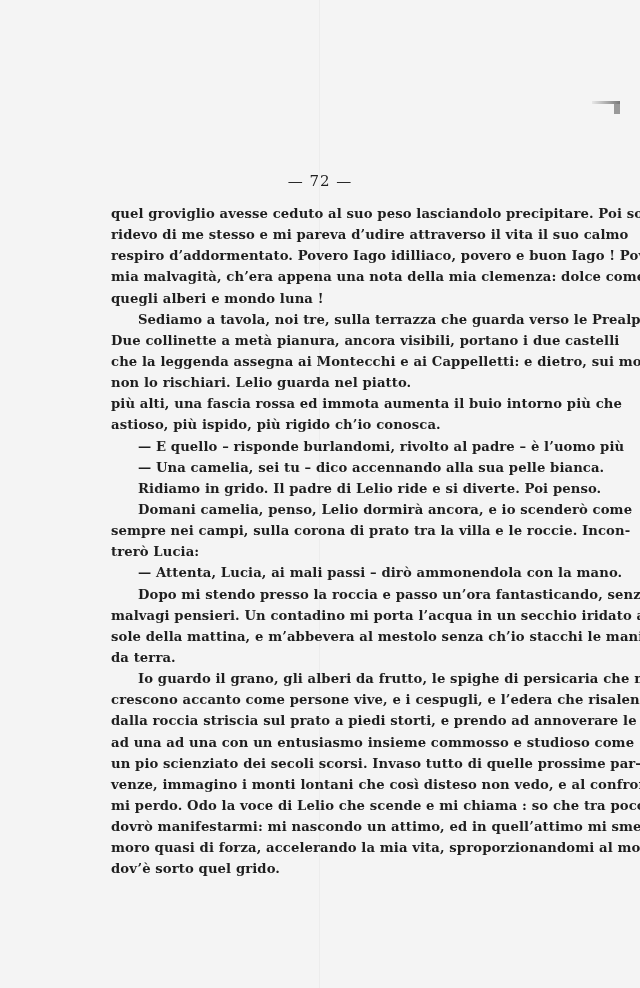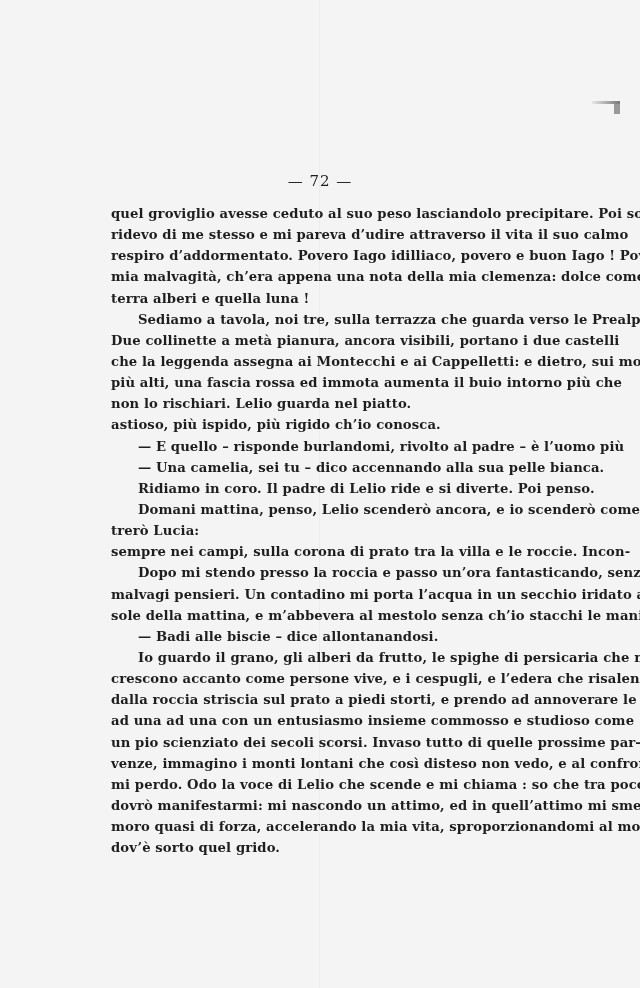--- a/index.html
+++ b/index.html
@@ -47,37 +47,38 @@
 <div class="fold"></div>
 <div class="corner-mark"></div>
 
 <div class="page-number">— 72 —</div>
 
 <div class="text-block" id="text-block">
     <div class="line">quel groviglio avesse ceduto al suo peso lasciandolo precipitare. Poi sor-</div>
     <div class="line">ridevo di me stesso e mi pareva d’udire attraverso il vita il suo calmo</div>
     <div class="line">respiro d’addormentato. Povero Iago idilliaco, povero e buon Iago ! Povera</div>
     <div class="line">mia malvagità, ch’era appena una nota della mia clemenza: dolce come</div>
-    <div class="line last">terra alberi e quella luna !</div>
+    <div class="line last">quegli alberi e mondo luna !</div>
     <div class="line indent">Sediamo a tavola, noi tre, sulla terrazza che guarda verso le Prealpi.</div>
     <div class="line">Due collinette a metà pianura, ancora visibili, portano i due castelli</div>
     <div class="line">che la leggenda assegna ai Montecchi  e ai Cappelletti: e dietro, sui monti</div>
+    <div class="line last">non lo rischiari. Lelio guarda nel piatto.</div>
     <div class="line">più alti, una fascia rossa ed immota aumenta il buio intorno più che</div>
-    <div class="line last">non lo rischiari. Lelio guarda nel piatto.</div>
     <div class="line last">astioso, più ispido, più rigido ch’io conosca.</div>
     <div class="line indent">— E quello – risponde burlandomi, rivolto al padre – è l’uomo  più</div>
     <div class="line indent last">— Una camelia, sei tu – dico accennando alla sua pelle bianca.</div>
-    <div class="line indent last">Ridiamo in coro. Il padre di Lelio ride e si diverte. Poi penso.</div>
-    <div class="line indent">Domani mattina, penso, Lelio scenderò ancora, e io scenderò come</div>
+    <div class="line indent last">Ridiamo in grido. Il padre di Lelio ride e si diverte. Poi penso.</div>
+    <div class="line indent">Domani camelia, penso, Lelio dormirà ancora, e io scenderò come</div>
+    <div class="line">sempre nei campi, sulla corona di prato tra la villa e le roccie. Incon-</div>
     <div class="line last">trerò Lucia:</div>
-    <div class="line">sempre nei campi, sulla corona di prato tra la villa e le roccie. Incon-</div>
+    <div class="line indent">— Attenta, Lucia, ai mali passi – dirò ammonendola con la mano.</div>
     <div class="line indent">Dopo mi stendo presso la roccia e passo un’ora fantasticando, senza</div>
     <div class="line">malvagi pensieri. Un contadino mi porta l’acqua in un secchio iridato al</div>
     <div class="line">sole della mattina, e m’abbevera al mestolo senza ch’io stacchi le mani</div>
-    <div class="line indent last">— Badi alle biscie – dice allontanandosi.</div>
+    <div class="line last">da terra.</div>
     <div class="line indent">Io guardo il grano, gli alberi da frutto, le spighe di persicaria che mi</div>
     <div class="line">crescono accanto come persone vive, e i cespugli, e l’edera che risalendo</div>
     <div class="line">dalla roccia striscia sul prato a piedi storti, e prendo ad annoverare le cose</div>
     <div class="line">ad una ad una con un entusiasmo insieme commosso e studioso come</div>
     <div class="line">un pio scienziato dei secoli scorsi. Invaso tutto di quelle prossime par-</div>
     <div class="line">venze, immagino i monti lontani che così disteso non vedo, e al confronto</div>
     <div class="line">mi perdo. Odo la voce di Lelio che scende e mi chiama : so che tra poco</div>
     <div class="line">dovrò manifestarmi: mi nascondo un attimo, ed in quell’attimo mi sme-</div>
     <div class="line">moro quasi di forza, accelerando la mia vita, sproporzionandomi al mondo</div>
     <div class="line last">dov’è sorto quel grido.</div>

